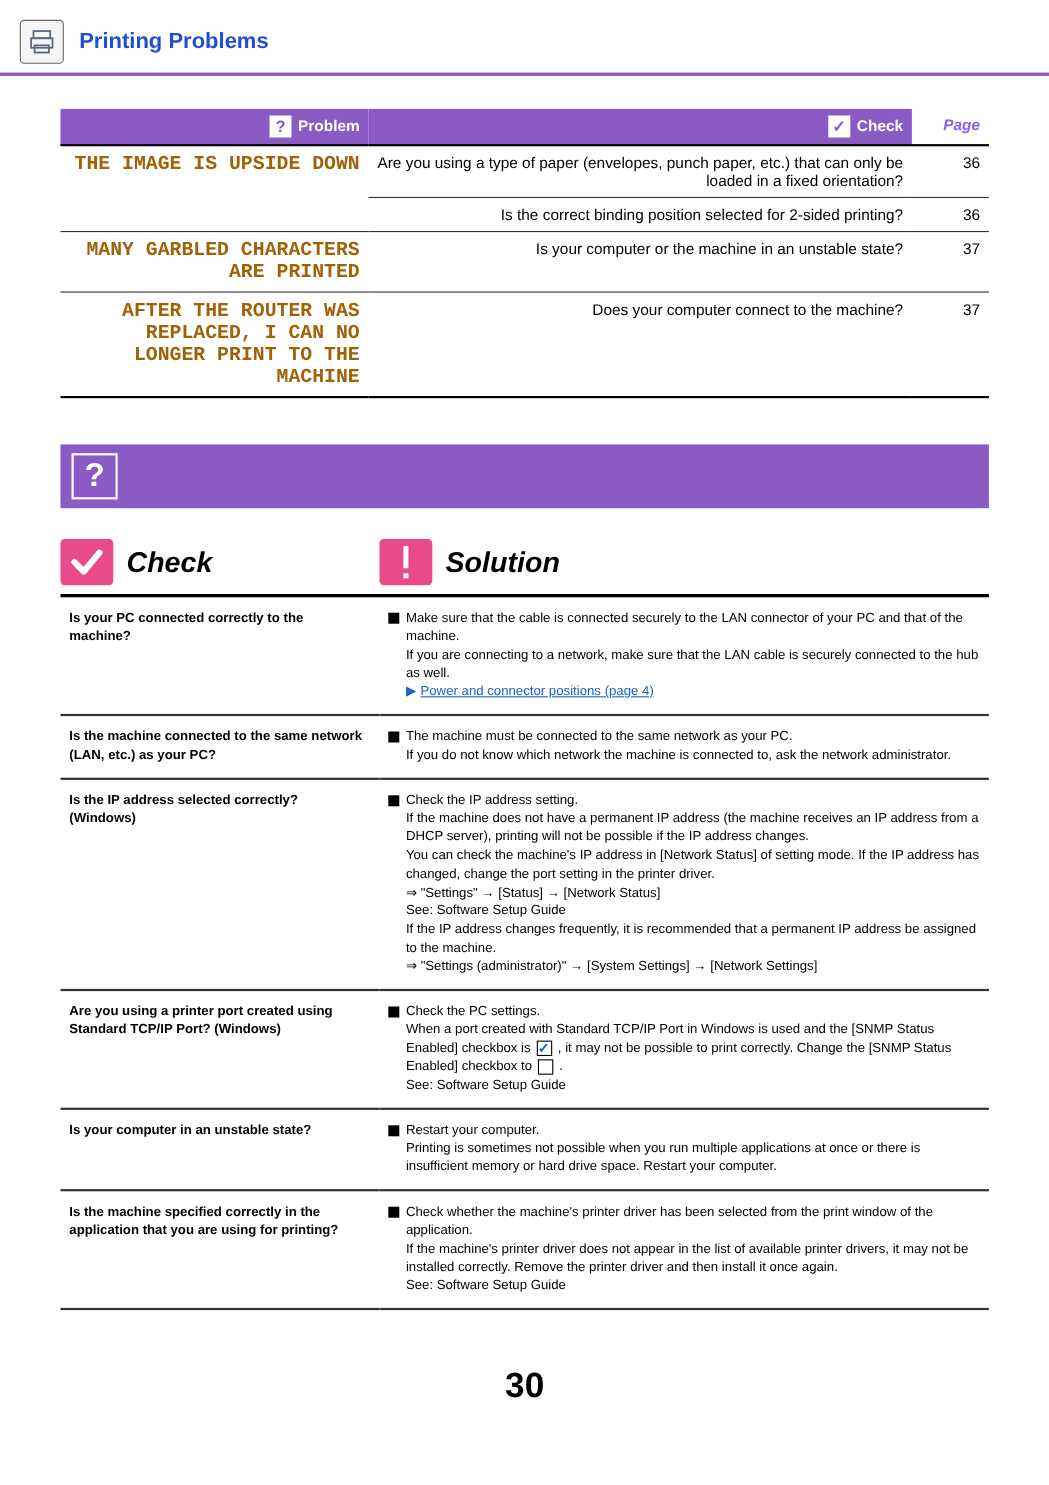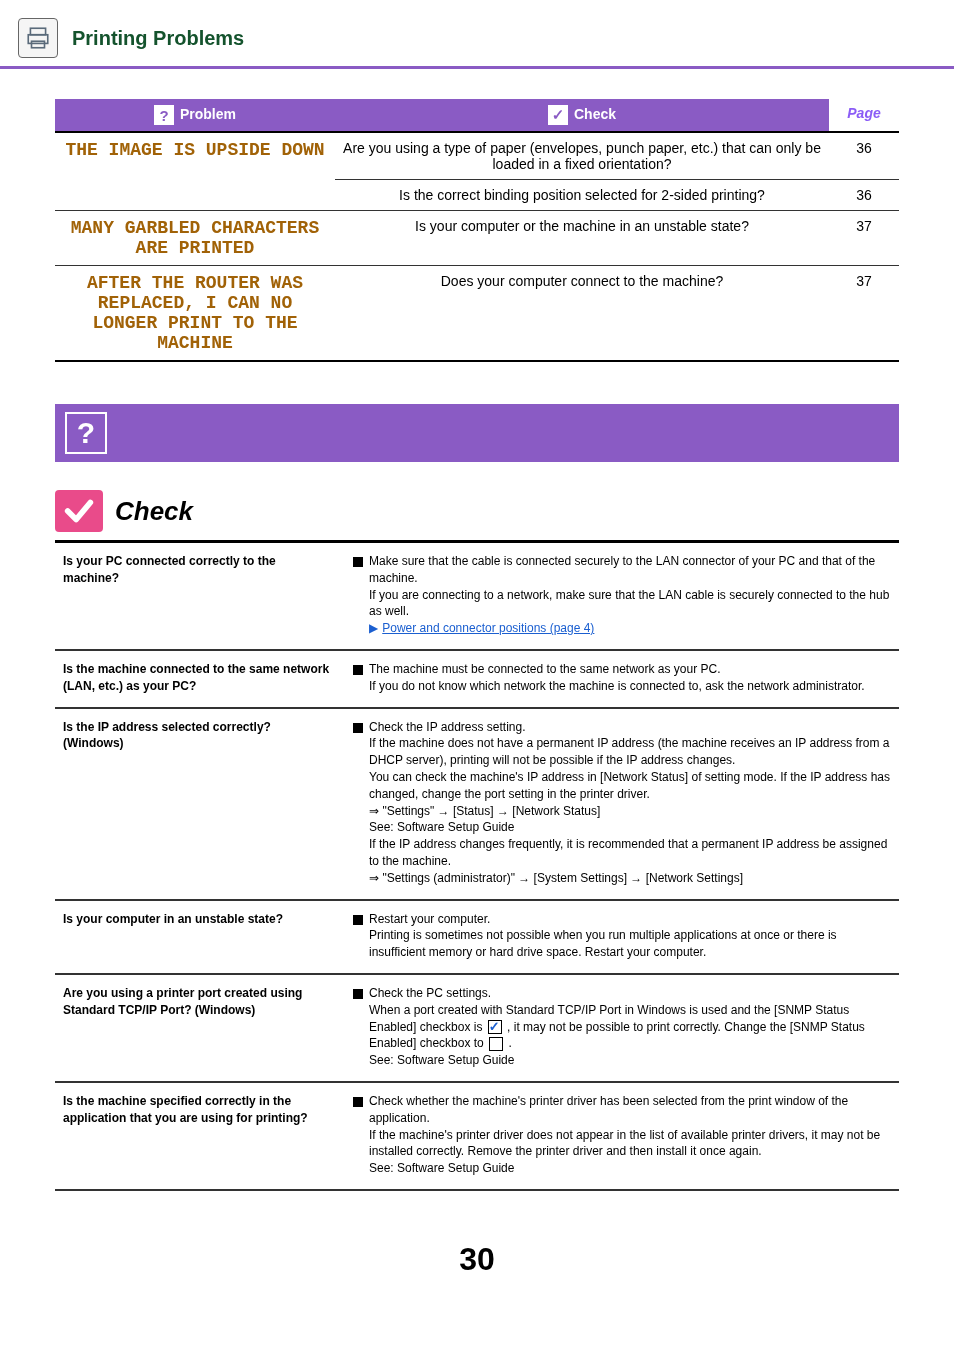--- a/index.html
+++ b/index.html
@@ -19,28 +19,28 @@
     width: 40px; height: 40px;
     border: 1px solid #666;
     border-radius: 4px;
     display: flex; align-items: center; justify-content: center;
     background: #f5f5f5;
     margin-right: 14px;
   }
   .section-title {
     font-size: 20px;
     font-weight: bold;
-    color: #14532d;
+    color: #1d4ed8;
   }
   .content { padding: 30px 55px 0 55px; }
 
   
   .top-table { width: 100%; border-collapse: collapse; }
   .top-table th, .top-table td {
-    text-align: center;
+    text-align: right;
     vertical-align: top;
     font-size: 14px;
   }
   .top-table thead th {
     padding: 6px 8px;
     border-bottom: 2px solid #000;
   }
   .th-problem, .th-check {
     background: #8a5bc4;
     color: #fff;
@@ -219,20 +219,29 @@
 
   <div class="cs-header">
     <div class="cs-check">
       <div class="cs-icon cs-icon-check">
         <svg width="34" height="34" viewBox="0 0 24 24">
             <path d="M4 12 L10 18 L20 6" stroke="#fff" stroke-width="4" fill="none" stroke-linecap="round" stroke-linejoin="round"></path>
           </svg>
       </div>
       <span class="cs-label">Check</span>
     </div>
+    <div class="cs-solution">
+      <div class="cs-icon cs-icon-sol">
+        <svg width="16" height="34" viewBox="0 0 10 30">
+            <rect x="3" y="2" width="4" height="18" fill="#fff"></rect>
+            <rect x="3" y="24" width="4" height="4" fill="#fff"></rect>
+          </svg>
+      </div>
+      <span class="cs-label">Solution</span>
+    </div>
   </div>
 
   <table class="sol-table">
 
     <tbody>
         <tr>
       <td class="check-col">Is your PC connected correctly to the machine?</td>
       <td>
         <div class="sol-line">
           <div class="sol-bullet sol-bullet-sq"></div>
@@ -270,47 +279,47 @@
             <span>⇒ "Settings" → [Status] → [Network Status]</span><br>
             <span>See: Software Setup Guide</span><br>
             <span>If the IP address changes frequently, it is recommended that a permanent IP address be assigned to the machine.</span><br>
             <span>⇒ "Settings (administrator)" → [System Settings] → [Network Settings]</span>
           </div>
         </div>
       </td>
     </tr>
 
     <tr>
-      <td class="check-col">Is your computer in an unstable state?</td>
-      <td>
-        <div class="sol-line">
-          <div class="sol-bullet sol-bullet-sq"></div>
-          <div class="sol-body">
-            <span>Restart your computer.</span><br>
-            <span>Printing is sometimes not possible when you run multiple applications at once or there is insufficient memory or hard drive space. Restart your computer.</span>
-          </div>
-        </div>
-      </td>
-    </tr>
-
-    <tr>
       <td class="check-col">Are you using a printer port created using Standard TCP/IP Port? (Windows)</td>
       <td>
         <div class="sol-line">
           <div class="sol-bullet sol-bullet-sq"></div>
           <div class="sol-body">
             <span>Check the PC settings.</span><br>
             <span>When a port created with Standard TCP/IP Port in Windows is used and the [SNMP Status Enabled] checkbox is </span><span class="cb checked"></span><span> , it may not be possible to print correctly. Change the [SNMP Status Enabled] checkbox to </span><span class="cb"></span><span> .</span><br>
             <span>See: Software Setup Guide</span>
           </div>
         </div>
       </td>
     </tr>
 
     <tr>
+      <td class="check-col">Is your computer in an unstable state?</td>
+      <td>
+        <div class="sol-line">
+          <div class="sol-bullet sol-bullet-sq"></div>
+          <div class="sol-body">
+            <span>Restart your computer.</span><br>
+            <span>Printing is sometimes not possible when you run multiple applications at once or there is insufficient memory or hard drive space. Restart your computer.</span>
+          </div>
+        </div>
+      </td>
+    </tr>
+
+    <tr>
       <td class="check-col">Is the machine specified correctly in the application that you are using for printing?</td>
       <td>
         <div class="sol-line">
           <div class="sol-bullet sol-bullet-sq"></div>
           <div class="sol-body">
             <span>Check whether the machine's printer driver has been selected from the print window of the application.</span><br>
             <span>If the machine's printer driver does not appear in the list of available printer drivers, it may not be installed correctly.  Remove the printer driver and then install it once again.</span><br>
             <span>See: Software Setup Guide</span>
           </div>
         </div>

